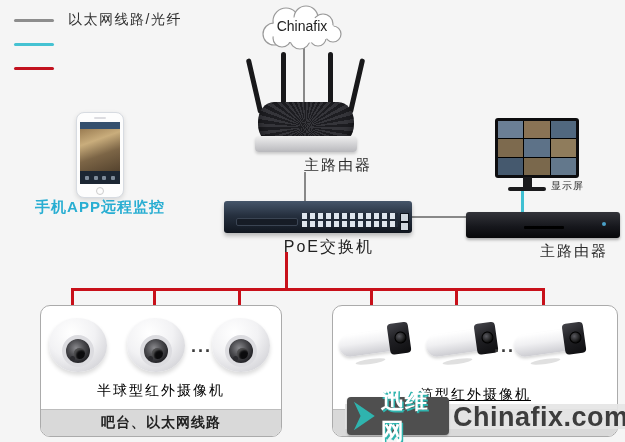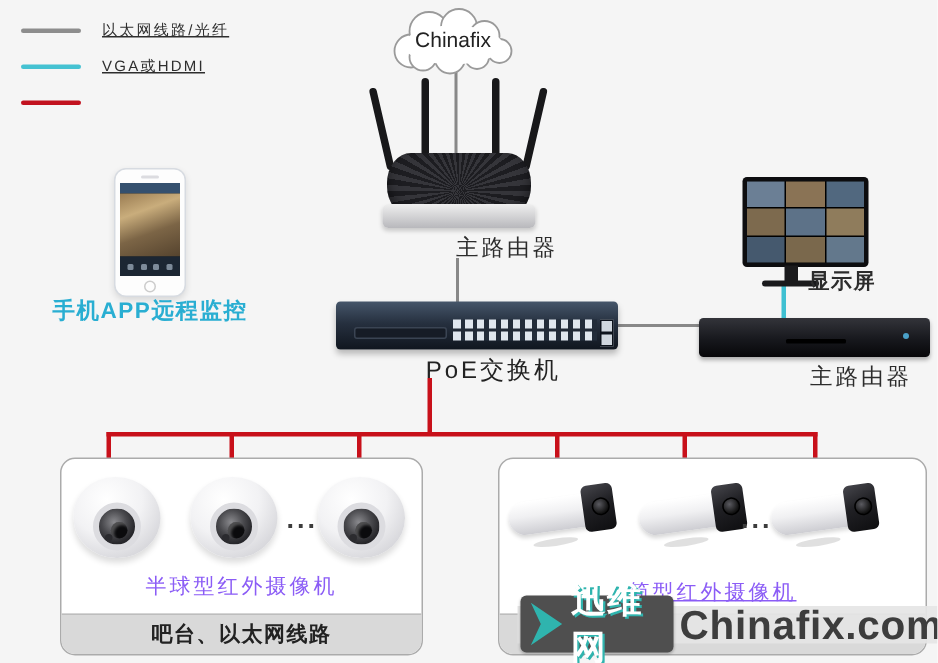--- a/index.html
+++ b/index.html
@@ -6,21 +6,21 @@
   body{width:625px;height:442px;font-family:"Liberation Sans","DejaVu Sans",sans-serif;}
   .canvas{position:relative;width:625px;height:442px;background:#f5f5f5;overflow:hidden;}
 
   
   .legend{position:absolute;left:14px;top:8px;}
   .legend-row{display:flex;align-items:center;height:24px;}
   .legend-line{width:40px;height:3px;border-radius:2px;margin-right:14px;}
   .legend-line.gray{background:#8d8d8d;}
   .legend-line.cyan{background:#45c2d2;}
   .legend-line.red{background:#c2121f;}
-  .legend-label{font-size:10px;color:#2e2e2e;letter-spacing:1.5px;text-decoration:underline;}
+  .legend-label{font-size:14px;color:#2e2e2e;letter-spacing:1.5px;}
 
   
   .line{position:absolute;}
   .line.gray{background:#888;}
   .line.cyan{background:#3fc0d2;}
   .line.red{background:#c8101a;}
 
   
   .cloud{position:absolute;left:252px;top:4px;width:100px;height:48px;}
   .cloud-label{position:absolute;left:0;top:14px;width:100px;text-align:center;font-size:14px;color:#222;}
@@ -62,28 +62,28 @@
   .phone-screen{position:absolute;left:3px;top:9px;width:40px;height:62px;background:#101820;overflow:hidden;}
   .ps-top{height:7px;background:#35506e;}
   .ps-img{height:42px;background:linear-gradient(160deg,#9a7c52 0%,#c9ad7c 30%,#7c6546 60%,#55432e 100%);}
   .ps-bottom{height:13px;background:#1c2633;display:flex;align-items:center;justify-content:space-around;padding:0 3px;}
   .ps-dot{width:4px;height:4px;background:#7d8a99;border-radius:1px;}
   .phone-home{position:absolute;left:19px;bottom:2px;width:8px;height:8px;border:1px solid #ccc;border-radius:50%;box-sizing:border-box;}
 
   
   .dev-label{position:absolute;font-size:15px;color:#2c2c2c;letter-spacing:2px;text-align:right;}
   .label-switch{font-size:16px;color:#222;}
-  .label-monitor{font-size:14px;letter-spacing:1px;font-weight:bold;}
+  .label-monitor{font-size:10px;letter-spacing:1px;}
   .label-phone{position:absolute;left:22px;top:198px;width:156px;text-align:center;font-size:15px;font-weight:bold;color:#29aed2;letter-spacing:1px;}
 
   
   .group{position:absolute;top:305px;height:132px;background:#fff;border:1.5px solid #ababab;border-radius:10px;box-sizing:border-box;overflow:hidden;}
   .group-dome{left:40px;width:242px;}
   .group-bullet{left:332px;width:286px;}
-  .group-label{position:absolute;left:0;width:100%;text-align:center;font-size:14px;color:#8b5cf6;letter-spacing:2px;top:76px;}
+  .group-label{position:absolute;left:0;width:100%;text-align:center;font-size:14px;color:#000000;letter-spacing:2px;top:76px;}
   .zone-bar{position:absolute;left:0;bottom:0;width:100%;height:26px;background:#d9d9d9;border-top:1px solid #bdbdbd;
     display:flex;align-items:center;justify-content:center;font-size:14px;font-weight:bold;color:#222;letter-spacing:1px;}
   .ellipsis{position:absolute;font-size:18px;font-weight:bold;color:#3c3c3c;letter-spacing:2px;}
 
   
   .dome{position:absolute;width:60px;height:58px;}
   .dome-body{position:absolute;width:58px;height:54px;border-radius:48% 52% 50% 50%;
     background:radial-gradient(circle at 38% 28%, #ffffff 0%, #f2f2f4 45%, #dadade 75%, #c8c8ce 100%);
     box-shadow:0 3px 4px rgba(0,0,0,.14);}
   .dome-lens{position:absolute;left:13px;top:17px;width:32px;height:32px;border-radius:50%;box-sizing:border-box;
@@ -116,21 +116,20 @@
 
 <div class="canvas">
 
   <div class="legend">
     <div class="legend-row">
       <span class="legend-line gray"></span>
       <span class="legend-label">以太网线路/光纤</span>
     </div>
     <div class="legend-row">
       <span class="legend-line cyan"></span>
-      <span class="legend-label">VGA或HDMI</span>
     </div>
     <div class="legend-row">
       <span class="legend-line red"></span>
     </div>
   </div>
 
   <div class="line gray" style="left:303px;top:46px;width:2px;height:58px;"></div>
   <div class="line gray" style="left:304px;top:172px;width:2px;height:32px;"></div>
   <div class="line gray" style="left:410px;top:216px;width:58px;height:2px;"></div>
   <div class="line cyan" style="left:521px;top:188px;width:3px;height:26px;"></div>

